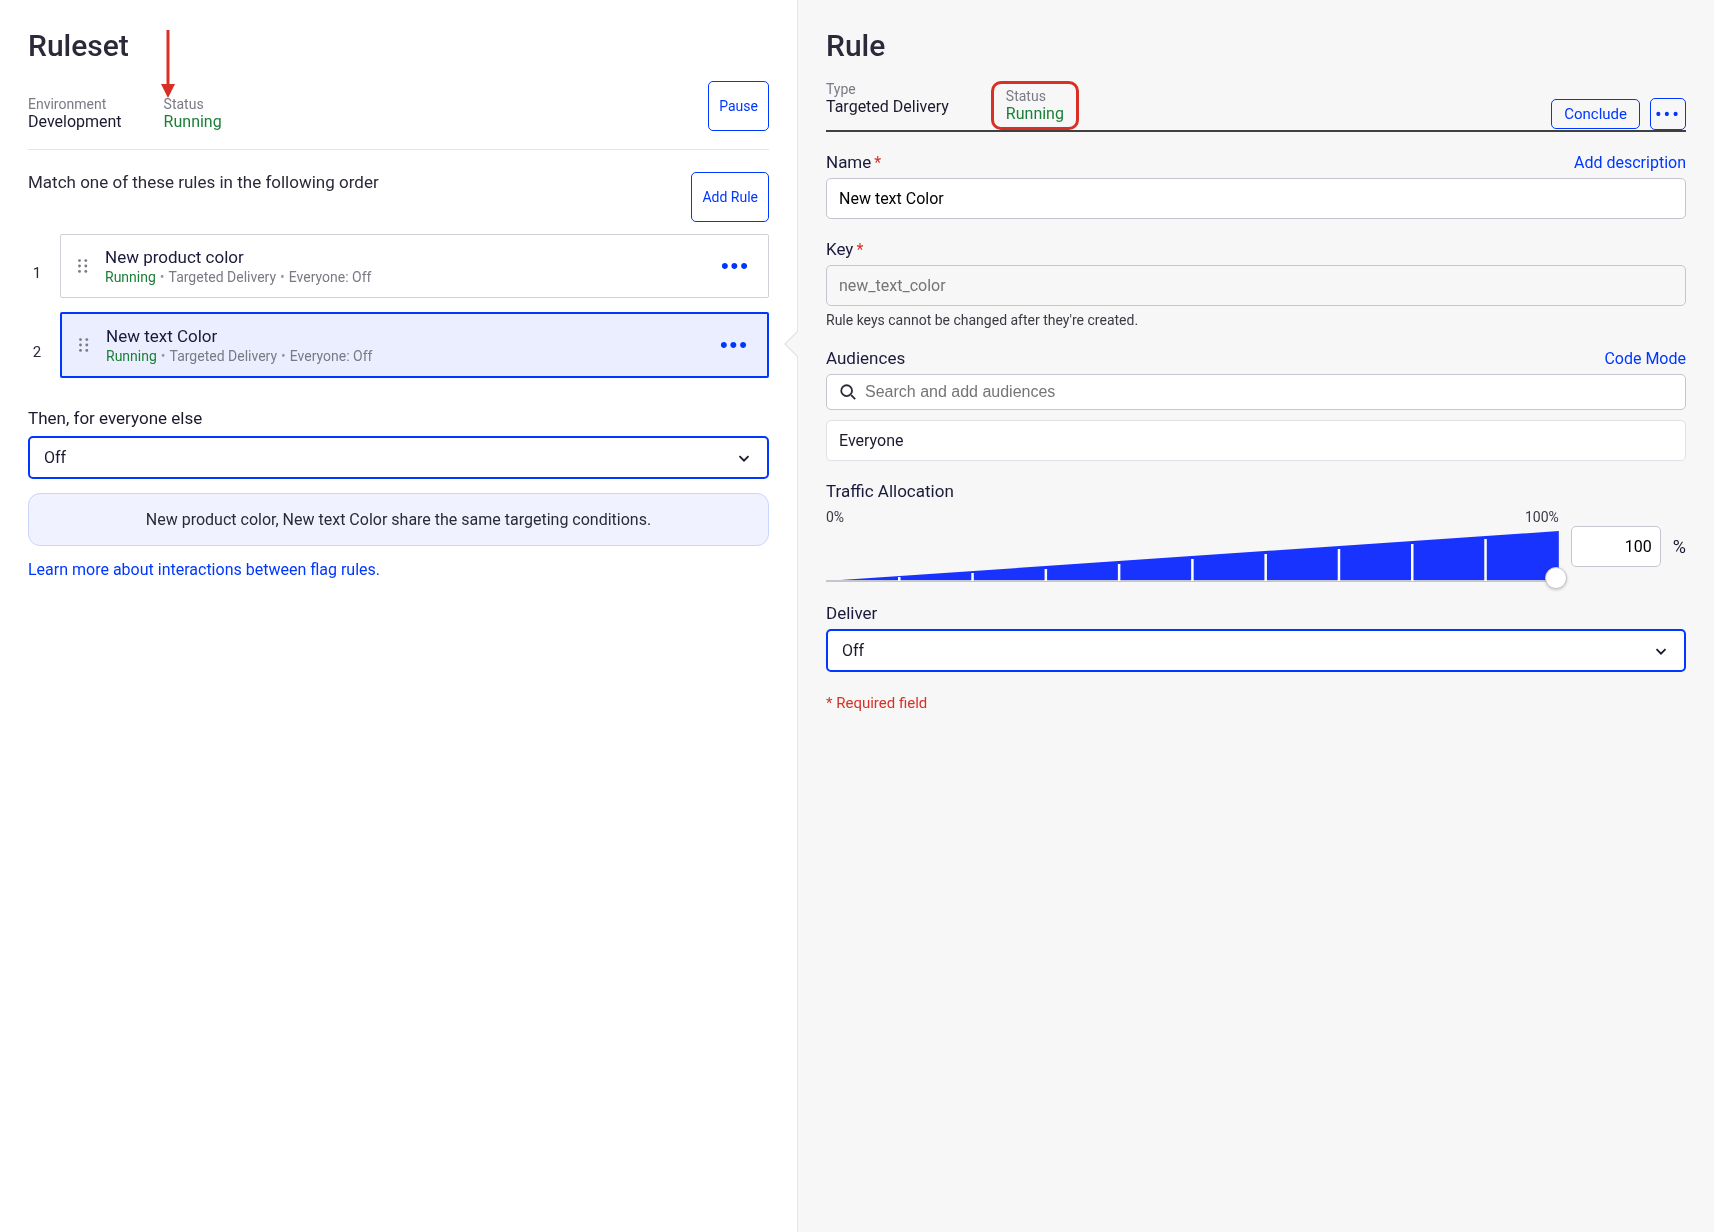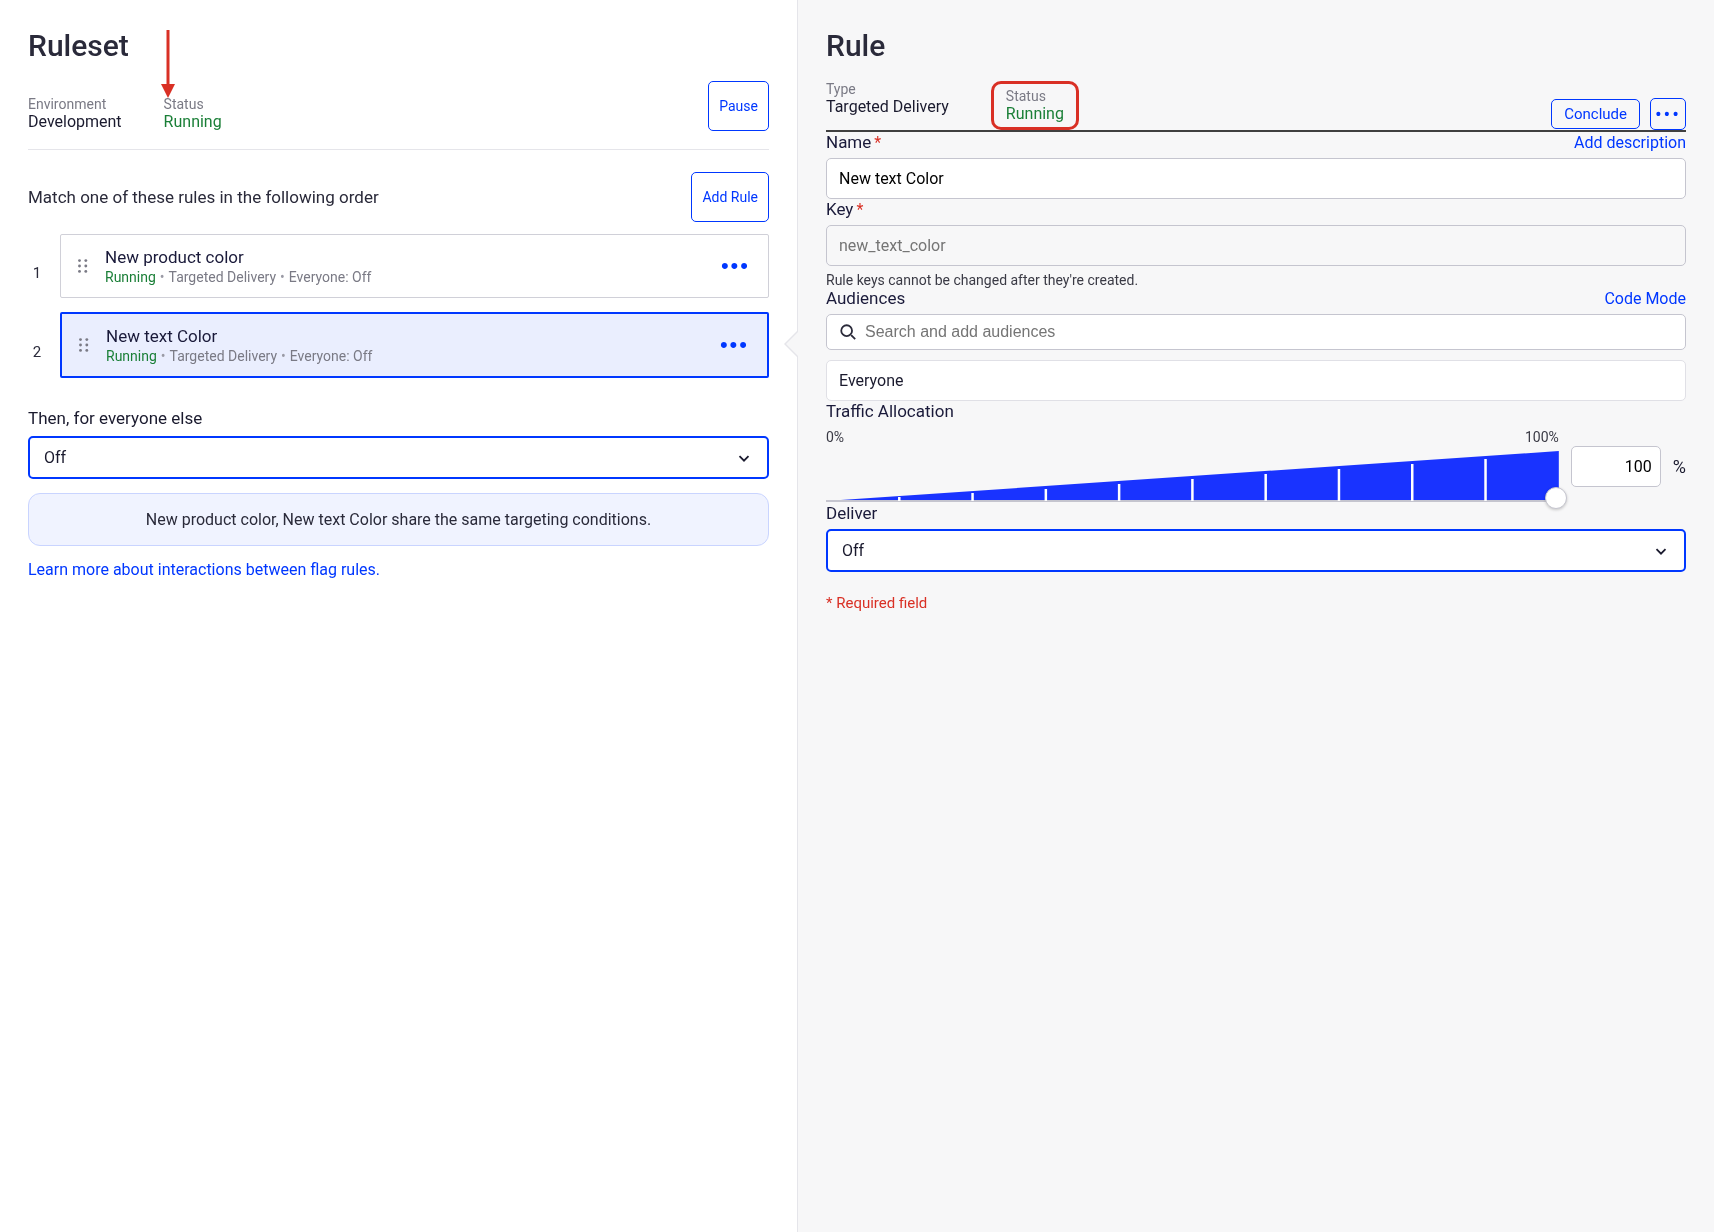--- a/index.html
+++ b/index.html
@@ -23,21 +23,21 @@
     border: 1.5px solid #0037ff;
     color: #0037ff;
     background: transparent;
     border-radius: 5px;
     padding: 5px 12px;
     font-size: 15px;
     cursor: pointer;
     font-family: inherit;
   }
   .btn-outline.small { padding: 16px 10px; font-size: 14px;}
-  .section-row { display: flex; justify-content: space-between; align-items: center; margin-top: 22px; margin-bottom: 12px;}
+  .section-row { display: flex; justify-content: space-between; margin-top: 22px; margin-bottom: 12px;}
   .section-label { font-size: 17px; color: #2a2a3a;}
   .rule-card {
     border: 1px solid #d0d0d8;
     border-radius: 2px;
     padding: 12px 14px;
     display: flex;
     align-items: center;
     gap: 12px;
     margin-bottom: 14px;
     position: relative;
@@ -74,21 +74,21 @@
     border: 1px solid #c9d4ff;
     background: #f0f3ff;
     border-radius: 12px;
     padding: 16px;
     text-align: center;
     font-size: 16px;
     color: #2a2a3a;
   }
   .link { color: #0037ff; font-size: 16px; cursor: pointer; display: inline-block;}
   .link.mt { margin-top: 14px;}
-  .form-group { }
+  .form-group { margin-top: 20px; }
   .form-label-row { display: flex; justify-content: space-between; align-items: center; margin-bottom: 6px;}
   .form-label { font-size: 17px; color: #1a1a3a;}
   .req { color: #d93025; margin-left: 3px;}
   .input, .input-disabled {
     width: 100%;
     border: 1px solid #c5c5cf;
     border-radius: 5px;
     padding: 10px 12px;
     font-size: 16px;
     font-family: inherit;

